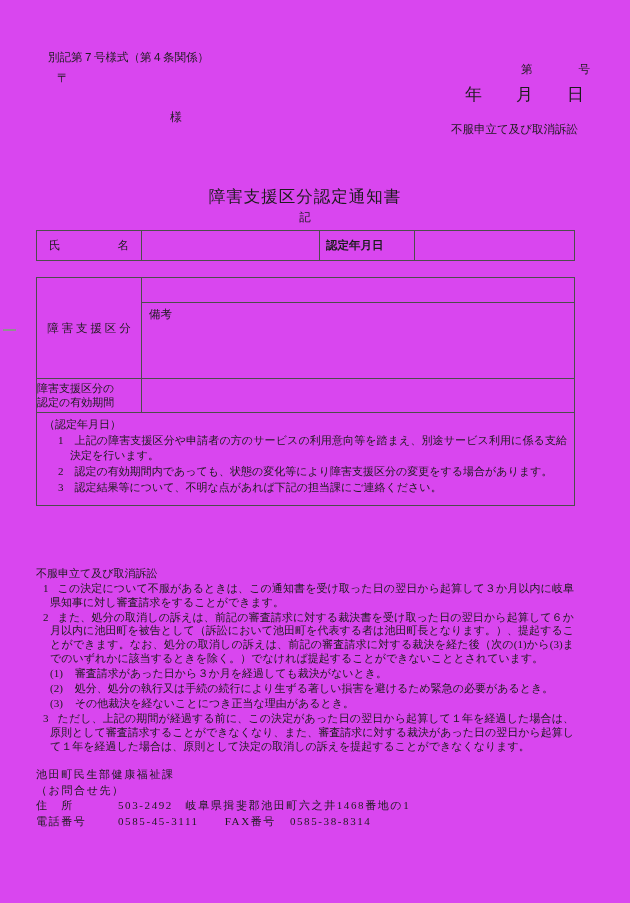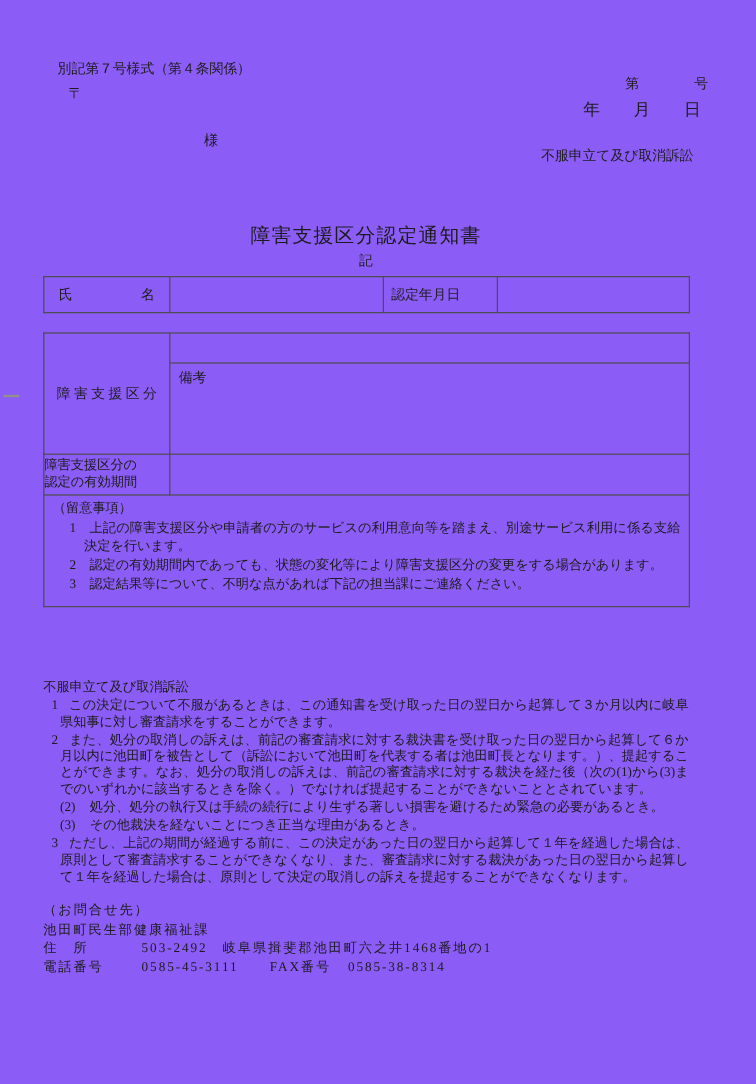--- a/index.html
+++ b/index.html
@@ -1,29 +1,29 @@
 <!DOCTYPE html>
 <html><head>
 <meta charset="utf-8">
 <style>
   * { margin: 0; padding: 0; box-sizing: border-box; }
   html, body { background: #e8e8e8; }
   .page {
     position: relative;
     width: 630px;
     height: 903px;
-    background: #8b5cf6;
+    background: #d946ef;
     font-family: "Liberation Serif", "DejaVu Serif", serif;
     color: #1c1c1c;
     overflow: hidden;
   }
   
   .form-number { position: absolute; left: 48px; top: 50px; font-size: 11.5px; }
   .doc-number  { position: absolute; right: 40px; top: 62px; font-size: 11.5px; }
-  .date-line   { position: absolute; right: 46px; top: 83px; font-size: 14px; }
+  .date-line   { position: absolute; right: 46px; top: 83px; font-size: 17px; }
   .postal-mark { position: absolute; left: 57px;  top: 70px; font-size: 12px; }
   .addressee   { position: absolute; left: 170px; top: 109px; font-size: 12px; }
   .issuer      { position: absolute; right: 52px; top: 122px; font-size: 11.5px; }
   .fold-mark   { position: absolute; left: 3px; top: 329px; width: 13px; height: 2px; background: #909090; }
 
   
   .content { position: absolute; left: 36px; top: 186px; width: 538px; }
   .doc-title {
     text-align: center;
     font-size: 16.5px;
@@ -40,21 +40,21 @@
   }
   .record-mark { text-align: center; font-size: 11.5px; margin-top: 2px; }
 
   table { border-collapse: collapse; width: 538px; table-layout: fixed; }
   td { border: 1px solid #4d4d4d; font-size: 11.5px; vertical-align: middle; }
 
   .t1 { margin-top: 5px; }
   .t1 td { height: 30px; }
   .name-label-cell { padding: 0 12px; }
   .name-label-flex { display: flex; justify-content: space-between; }
-  .cert-date-label-cell { padding-left: 6px; }
+  .cert-date-label-cell { padding-left: 6px; font-weight: bold; }
 
   .t2 { margin-top: 16px; }
   .cat-label-cell { text-align: center; margin-left: 14px; }
   .row-a td { height: 25px; }
   .remarks-cell { height: 76px; vertical-align: top; padding: 4px 7px; }
   .remarks-label { font-size: 11.5px; }
   .validity-label-cell { padding: 2px 0; }
   .validity-label-cell div { font-size: 11px; line-height: 1.3; }
   .row-c td { height: 32px; }
   .notes-cell { vertical-align: top; padding: 4px 7px 8px 7px; height: 93px; }
@@ -139,21 +139,21 @@
       </tr>
       <tr class="row-c">
         <td class="validity-label-cell">
           <div>障害支援区分の</div>
           <div>認定の有効期間</div>
         </td>
         <td></td>
       </tr>
       <tr>
         <td colspan="2" class="notes-cell">
-          <div class="notes-heading">（留意事項）</div>
+          <div class="notes-heading">（認定年月日）</div>
           <div class="notes-item">
             <span class="num">1</span><span>上記の障害支援区分や申請者の方のサービスの利用意向等を踏まえ、別途サービス利用に係る支給決定を行います。</span>
           </div>
           <div class="notes-item">
             <span class="num">2</span><span>認定の有効期間内であっても、状態の変化等により障害支援区分の変更をする場合があります。</span>
           </div>
           <div class="notes-item">
             <span class="num">3</span><span>認定結果等について、不明な点があれば下記の担当課にご連絡ください。</span>
           </div>
         </td>
@@ -163,33 +163,36 @@
 
     <div class="appeal">
       <div class="appeal-heading">不服申立て及び取消訴訟</div>
       <div class="appeal-item">
         <span class="num">1</span><span>この決定について不服があるときは、この通知書を受け取った日の翌日から起算して３か月以内に岐阜県知事に対し審査請求をすることができます。</span>
       </div>
       <div class="appeal-item">
         <span class="num">2</span><span>また、処分の取消しの訴えは、前記の審査請求に対する裁決書を受け取った日の翌日から起算して６か月以内に池田町を被告として（訴訟において池田町を代表する者は池田町長となります。）、提起することができます。なお、処分の取消しの訴えは、前記の審査請求に対する裁決を経た後（次の(1)から(3)までのいずれかに該当するときを除く。）でなければ提起することができないこととされています。</span>
       </div>
       <div class="appeal-sub">
+        <span class="num">(1)</span><span>審査請求があった日から３か月を経過しても裁決がないとき。</span>
+      </div>
+      <div class="appeal-sub">
         <span class="num">(2)</span><span>処分、処分の執行又は手続の続行により生ずる著しい損害を避けるため緊急の必要があるとき。</span>
       </div>
       <div class="appeal-sub">
         <span class="num">(3)</span><span>その他裁決を経ないことにつき正当な理由があるとき。</span>
       </div>
       <div class="appeal-item">
         <span class="num">3</span><span>ただし、上記の期間が経過する前に、この決定があった日の翌日から起算して１年を経過した場合は、原則として審査請求することができなくなり、また、審査請求に対する裁決があった日の翌日から起算して１年を経過した場合は、原則として決定の取消しの訴えを提起することができなくなります。</span>
       </div>
     </div>
 
     <div class="contact">
+      <div>池田町民生部健康福祉課</div>
       <div>（お問合せ先）</div>
-      <div>池田町民生部健康福祉課</div>
       <div class="contact-row">
         <span class="contact-label">住　所</span>
         <span>503-2492　岐阜県揖斐郡池田町六之井1468番地の1</span>
       </div>
       <div class="contact-row">
         <span class="contact-label">電話番号</span>
         <span>0585-45-3111</span>
         <span class="contact-fax-label">FAX番号</span>
         <span>0585-38-8314</span>
       </div>

